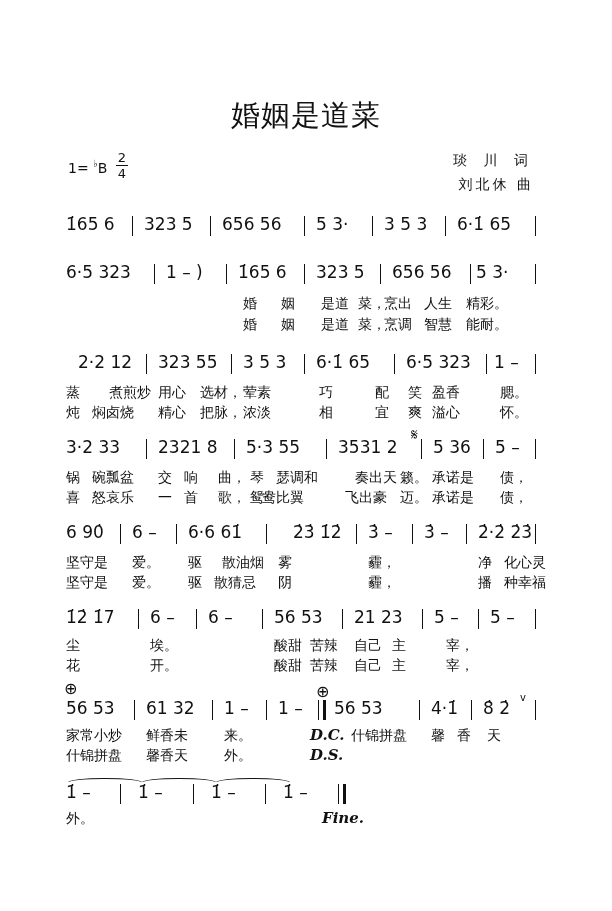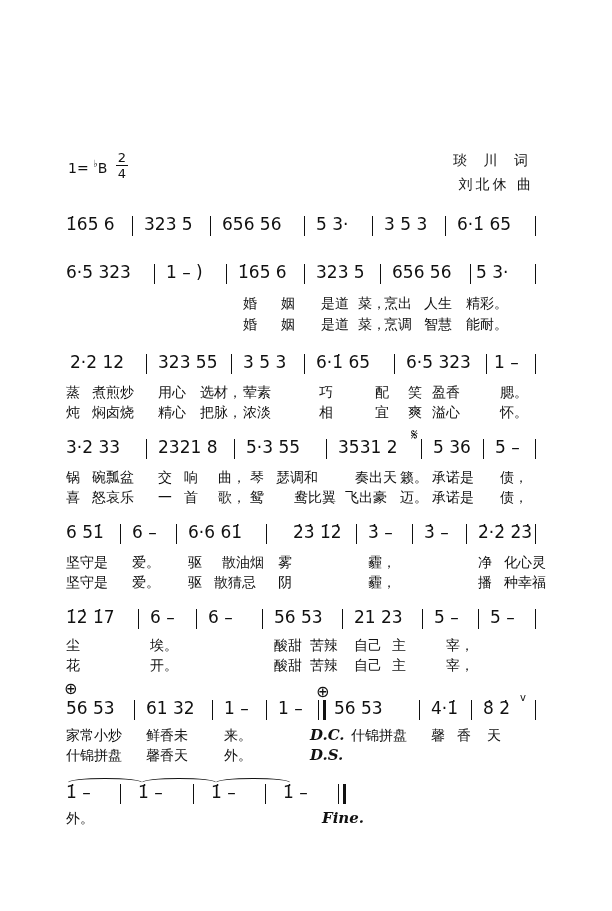--- a/index.html
+++ b/index.html
@@ -17,20 +17,21 @@
   .lyr { position:absolute; left:66px; font-size:14px; white-space:nowrap; letter-spacing:0px; }
   .lyr span { position:absolute; }
   .sym { position:absolute; font-size:16px; }
   .ital { position:absolute; font-family:"DejaVu Serif", serif; font-style:italic; font-weight:bold; font-size:15px; }
   .arc { position:absolute; border-top:1px solid #111; border-radius:50% 50% 0 0; height:8px; }
 </style>
 </head>
 <body>
 
 <div class="page">
+  <div class="title">婚姻是道菜</div>
 
   <div class="key">
     <span>1=</span>
     <span class="flat">♭</span><span>B</span>
   </div>
   <div class="timesig">
     <span>2</span>
     <span class="line"></span>
     <span>4</span>
   </div>
@@ -79,36 +80,36 @@
     <span style="left:177px">婚</span>
     <span style="left:215px">姻</span>
     <span style="left:255px">是道</span>
     <span style="left:292px">菜，</span>
     <span style="left:318px">烹调</span>
     <span style="left:358px">智慧</span>
     <span style="left:400px">能耐。</span>
   </div>
 
   <div class="row" style="top:352px;">
-    <span class="n" style="left:4px">2·2 12</span>
+    <span class="n" style="left:12px">2·2 12</span>
     <span class="bar" style="left:80px"></span>
     <span class="n" style="left:92px">323 55</span>
     <span class="bar" style="left:165px"></span>
     <span class="n" style="left:177px">3 5 3</span>
     <span class="bar" style="left:238px"></span>
     <span class="n" style="left:250px">6·1̇ 65</span>
     <span class="bar" style="left:328px"></span>
     <span class="n" style="left:340px">6·5 323</span>
     <span class="bar" style="left:420px"></span>
     <span class="n" style="left:428px">1 –</span>
     <span class="bar" style="left:469px"></span>
   </div>
   <div class="lyr" style="top:384px;">
     <span style="left:0">蒸</span>
-    <span style="left:26px">煮煎炒</span>
+    <span style="left:43px">煮煎炒</span>
     <span style="left:92px">用心</span>
     <span style="left:134px">选材，</span>
     <span style="left:177px">荤素</span>
     <span style="left:253px">巧</span>
     <span style="left:309px">配</span>
     <span style="left:342px">笑</span>
     <span style="left:366px">盈香</span>
     <span style="left:434px">腮。</span>
   </div>
   <div class="lyr" style="top:404px;">
@@ -152,29 +153,29 @@
     <span style="left:366px">承诺是</span>
     <span style="left:434px">债，</span>
   </div>
   <div class="lyr" style="top:489px;">
     <span style="left:0">喜</span>
     <span style="left:26px">怒哀乐</span>
     <span style="left:92px">一</span>
     <span style="left:118px">首</span>
     <span style="left:152px">歌，</span>
     <span style="left:184px">鸳</span>
-    <span style="left:228px">鸯比翼</span>
+    <span style="left:196px">鸯比翼</span>
     <span style="left:279px">飞出豪</span>
     <span style="left:334px">迈。</span>
     <span style="left:366px">承诺是</span>
     <span style="left:434px">债，</span>
   </div>
 
   <div class="row" style="top:522px;">
-    <span class="n" style="left:0">6 51̇</span>
+    <span class="n" style="left:0">6 90̇</span>
     <span class="bar" style="left:54px"></span>
     <span class="n" style="left:66px">6 –</span>
     <span class="bar" style="left:110px"></span>
     <span class="n" style="left:122px">6·6 61̇</span>
     <span class="bar" style="left:200px"></span>
     <span class="n" style="left:227px">2̇3̇ 1̇2̇</span>
     <span class="bar" style="left:290px"></span>
     <span class="n" style="left:302px">3̇ –</span>
     <span class="bar" style="left:346px"></span>
     <span class="n" style="left:358px">3̇ –</span>

